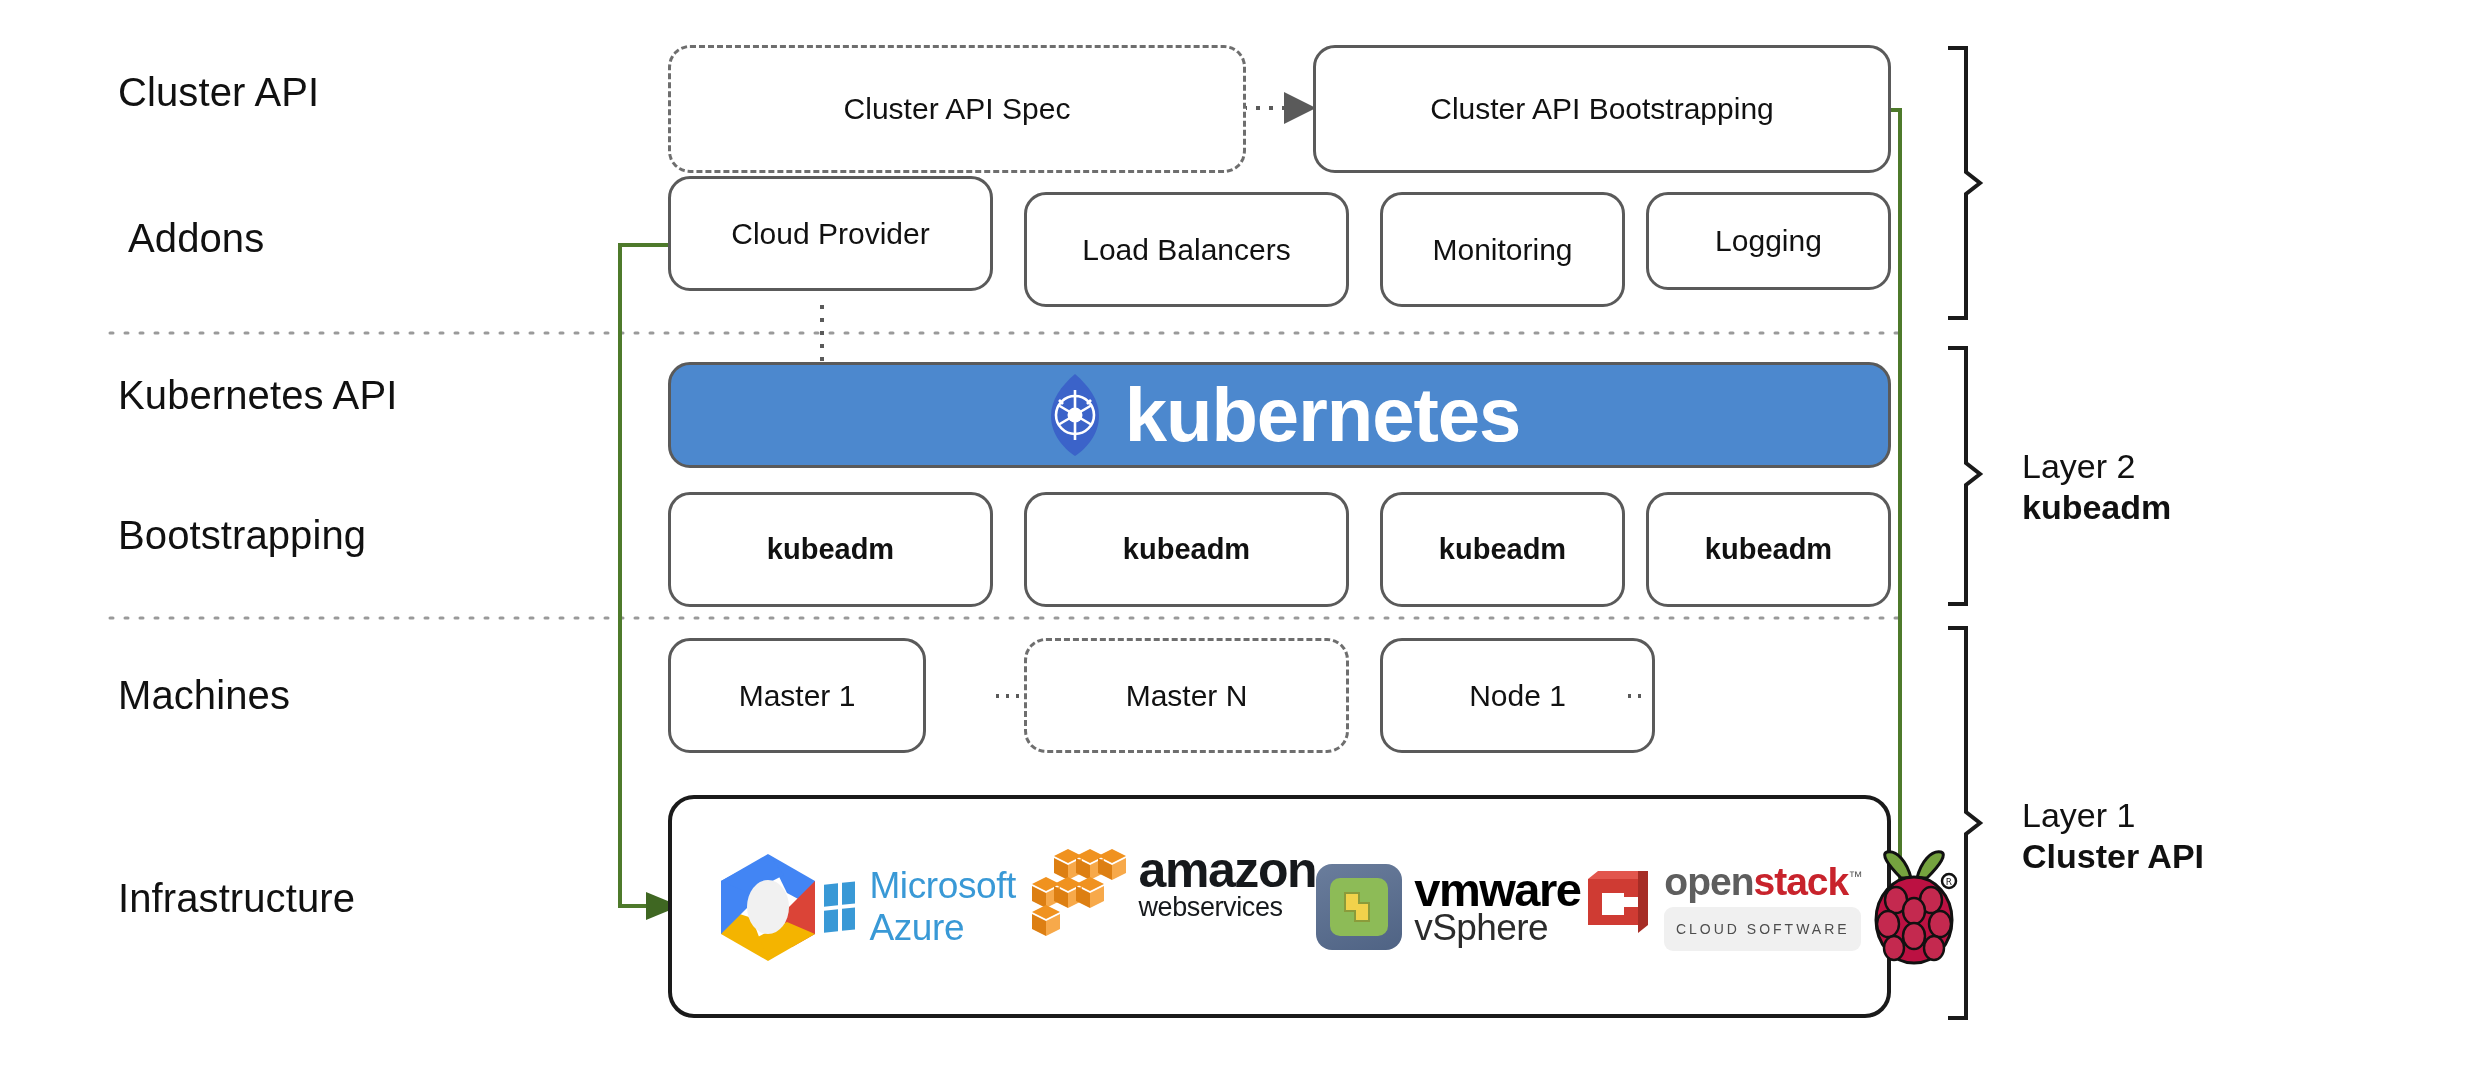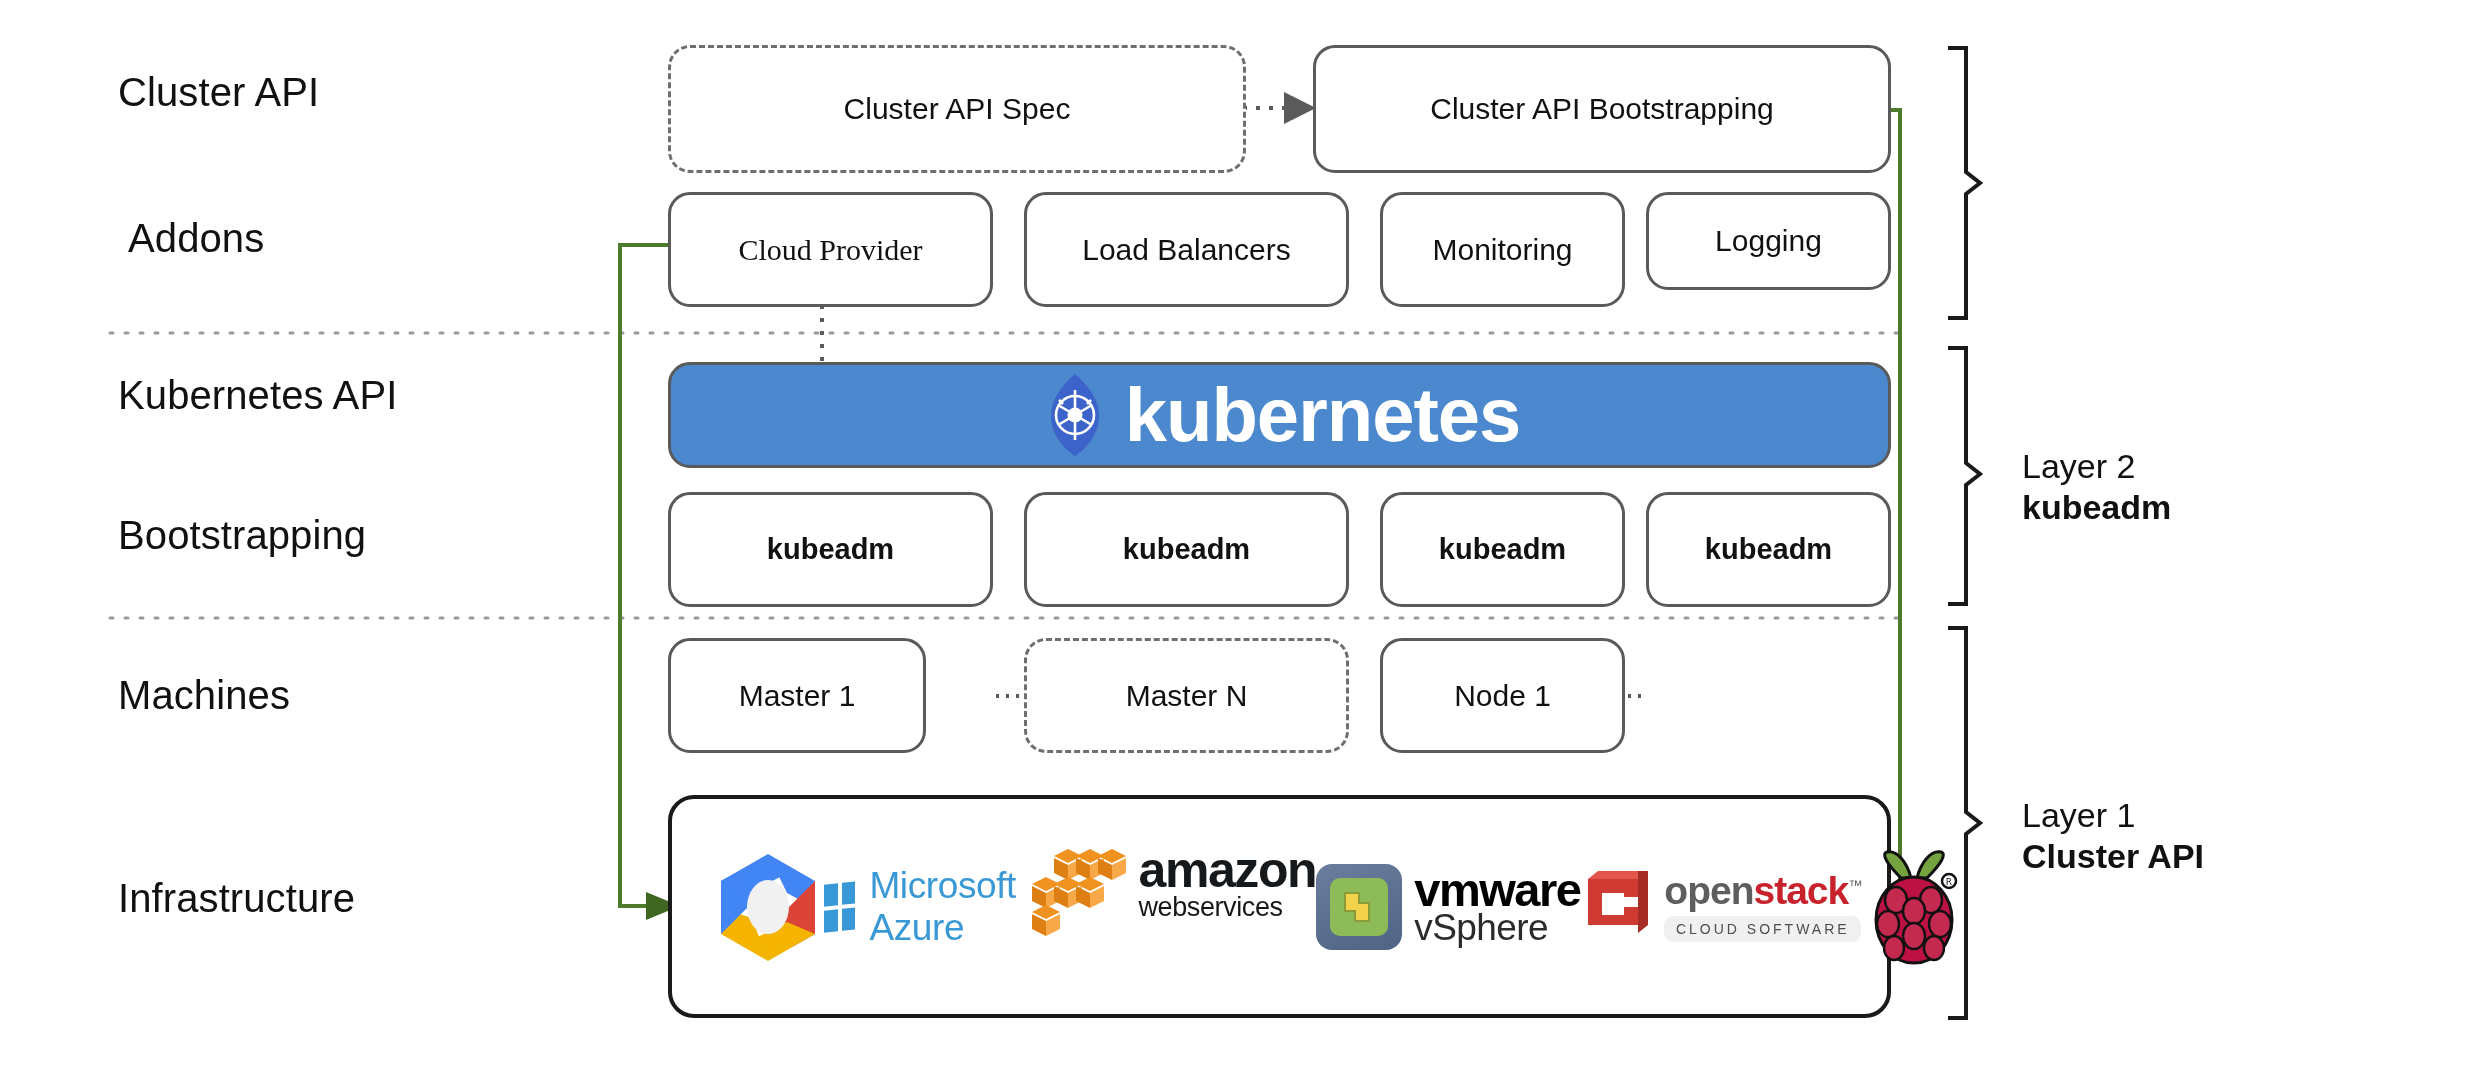--- a/index.html
+++ b/index.html
@@ -133,21 +133,21 @@
   
   .openstack { gap: 12px; }
   .os-mark { width: 72px; height: 76px; }
   .os-text { display:flex; flex-direction: column; align-items:flex-start; line-height:1; }
   .os-word { font-size: 39px; letter-spacing:-1px; }
   .os-open { color:#5e5e5e; font-weight: 600; }
   .os-stack { color:#c8232c; font-weight: 700; }
   .os-tm { font-size: 14px; color:#5e5e5e; vertical-align: super; }
   .os-sub {
     font-size: 14px; color:#4d4d4d; letter-spacing: 3px;
-    background: #f0f0f0; padding: 6px 8px; margin-top: 6px; width: 100%;
+    background: #f0f0f0; padding: 15px 8px; margin-top: 6px; width: 100%;
     box-sizing: border-box; text-align:center;border-radius:9px;
   }
 
   
   .raspberry { width: 106px; height: 118px; }
 
   
   .layer-label {
     position: absolute;
     font-size: 34px;
@@ -212,21 +212,21 @@
   <div class="row-label" style="left:118px; top:675px;">Machines</div>
   <div class="row-label" style="left:118px; top:878px;">Infrastructure</div>
 
   <div class="box dashed" style="left:668px; top:45px; width:578px; height:128px;">
     <span>Cluster API Spec</span>
   </div>
   <div class="box" style="left:1313px; top:45px; width:578px; height:128px;">
     <span>Cluster API Bootstrapping</span>
   </div>
 
-  <div class="box" style="left:668px; top:192px; width:325px; height:115px;font-family:Liberation Serif, serif;">
+  <div class="box" style="left:668px; top:176px; width:325px; height:115px;">
     <span>Cloud Provider</span>
   </div>
   <div class="box" style="left:1024px; top:192px; width:325px; height:115px;">
     <span>Load Balancers</span>
   </div>
   <div class="box" style="left:1380px; top:192px; width:245px; height:115px;">
     <span>Monitoring</span>
   </div>
   <div class="box" style="left:1646px; top:192px; width:245px; height:98px;">
     <span>Logging</span>
@@ -262,21 +262,21 @@
   <div class="box bold-text" style="left:1646px; top:492px; width:245px; height:115px;">
     <span>kubeadm</span>
   </div>
 
   <div class="box" style="left:668px; top:638px; width:258px; height:115px;">
     <span>Master 1</span>
   </div>
   <div class="box dashed" style="left:1024px; top:638px; width:325px; height:115px;">
     <span>Master N</span>
   </div>
-  <div class="box" style="left:1380px; top:638px; width:245px; height:115px;">
+  <div class="box" style="left:1380px; top:638px; width:275px; height:115px;">
     <span>Node 1</span>
   </div>
 
   <svg class="overlay" viewBox="0 0 2490 1076">
     <line x1="996" y1="696" x2="1021" y2="696" stroke="#5a5a5a" stroke-width="4" stroke-dasharray="3 7"></line>
     <line x1="1628" y1="696" x2="1643" y2="696" stroke="#5a5a5a" stroke-width="4" stroke-dasharray="3 7"></line>
   </svg>
 
   <div class="infra-box" style="left:668px; top:795px; width:1223px; height:223px;">
     <div class="infra-logos">

